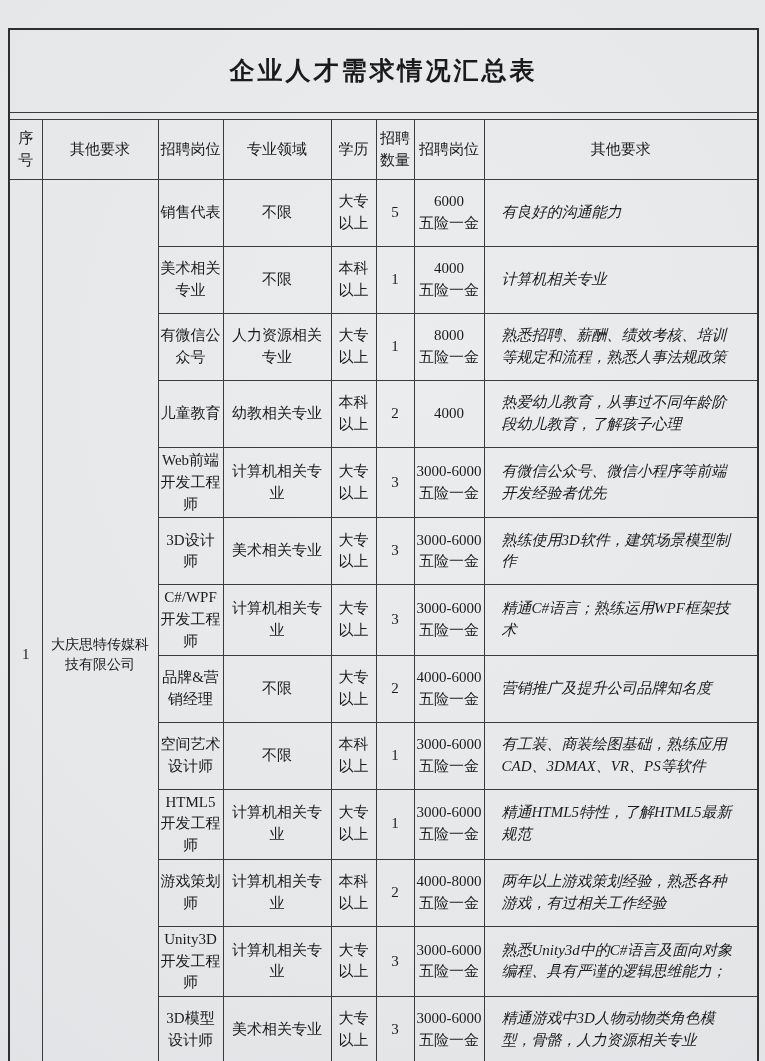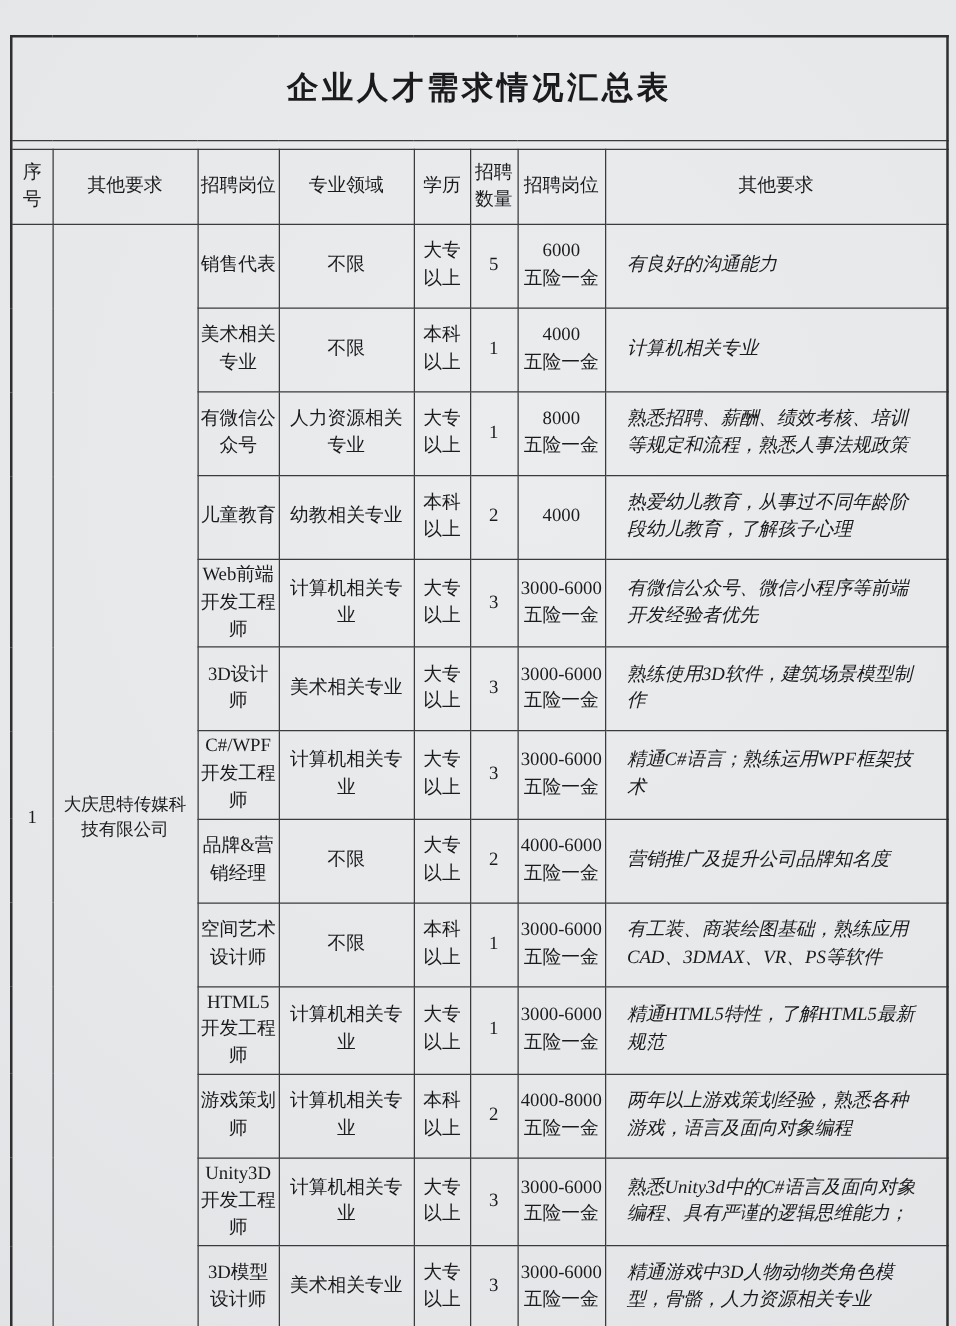--- a/index.html
+++ b/index.html
@@ -189,21 +189,21 @@
 五险一金</td>
           <td class="requirements-cell">精通HTML5特性，了解HTML5最新规范</td>
         </tr>
         <tr>
           <td class="position-cell">游戏策划师</td>
           <td class="field-cell">计算机相关专业</td>
           <td class="education-cell">本科以上</td>
           <td class="count-cell">2</td>
           <td class="salary-cell">4000-8000
 五险一金</td>
-          <td class="requirements-cell">两年以上游戏策划经验，熟悉各种游戏，语言及面向对象编程</td>
+          <td class="requirements-cell">两年以上游戏策划经验，熟悉各种游戏，有过相关工作经验</td>
         </tr>
         <tr>
           <td class="position-cell">Unity3D开发工程师</td>
           <td class="field-cell">计算机相关专业</td>
           <td class="education-cell">大专以上</td>
           <td class="count-cell">3</td>
           <td class="salary-cell">3000-6000
 五险一金</td>
           <td class="requirements-cell">熟悉Unity3d中的C#语言及面向对象编程、具有严谨的逻辑思维能力；</td>
         </tr>

